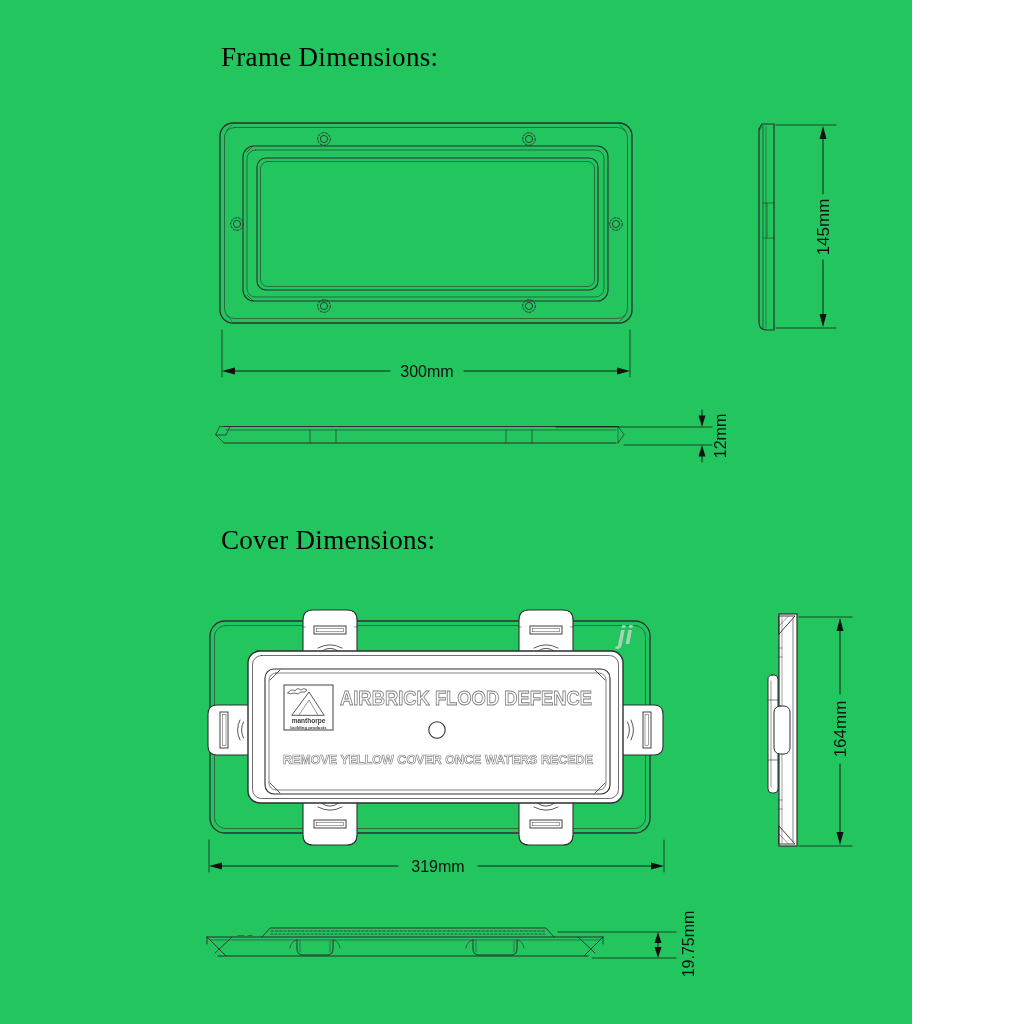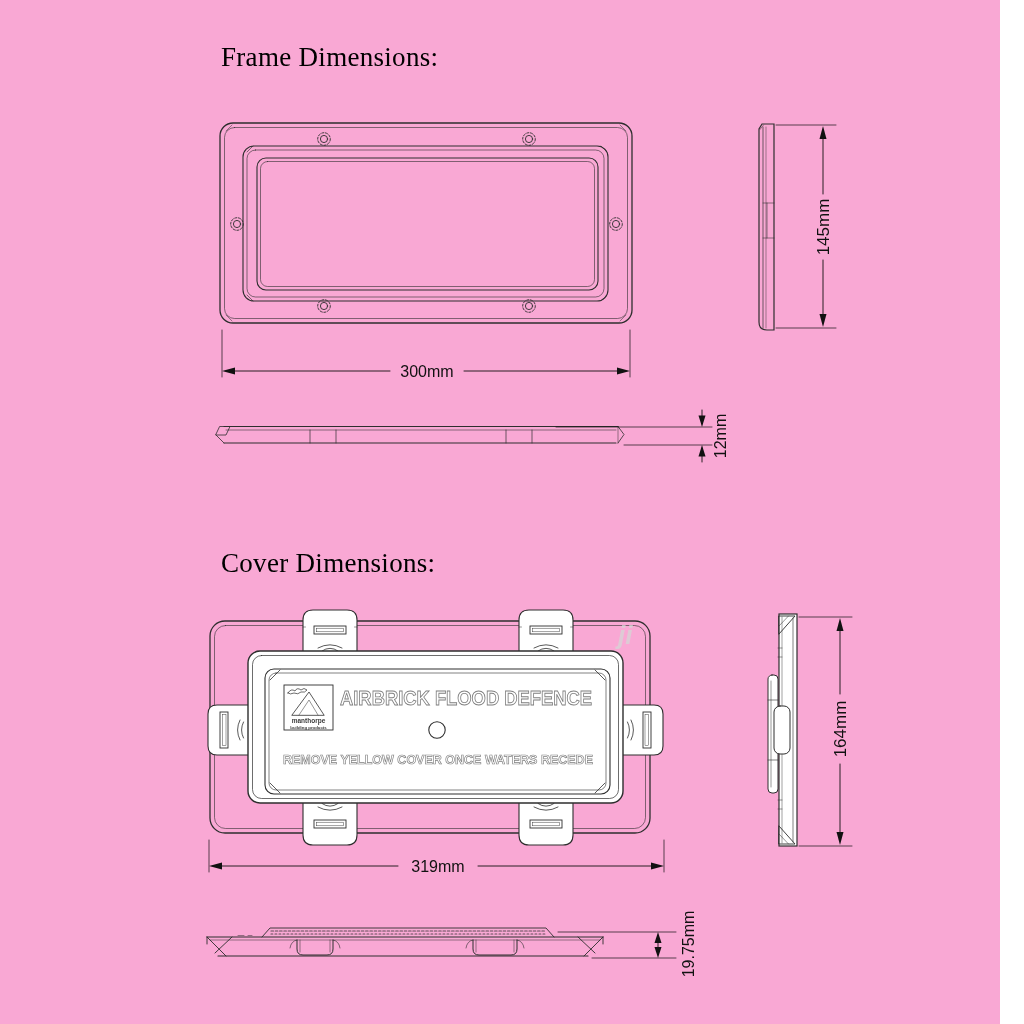--- a/index.html
+++ b/index.html
@@ -1,26 +1,26 @@
 <!DOCTYPE html>
 <html><head>
 <meta charset="utf-8">
 <style>
   html,body{margin:0;padding:0;background:#fff;}
   #canvas{
-    position:relative;width:1000px;height:1024px;background:#f9a8d4;
+    position:relative;width:912px;height:1024px;background:#22c55e;
     font-family:"Liberation Sans", sans-serif;overflow:hidden;
   }
   .section-title{
     position:absolute;left:221px;
     font-family:"Liberation Serif", serif;
     font-size:27px;color:#000;letter-spacing:0.3px;white-space:nowrap;
   }
   #ttl-frame{top:42px;}
-  #ttl-cover{top:548px;}
+  #ttl-cover{top:525px;}
   svg{position:absolute;top:0;left:0;}
   svg text{font-family:"Liberation Sans", sans-serif;}
   .dim-label{font-size:16px;fill:#111;}
   .emboss{font-weight:bold;fill:#ffffff;stroke:#7f7f7f;stroke-width:0.85;}
   .logo-txt{fill:#3a3a3a;font-weight:bold;}
   .wmark{font-size:26px;font-weight:bold;fill:#d6d6d6;opacity:0.75;font-style:italic;}
 </style>
 </head>
 <body>
 

